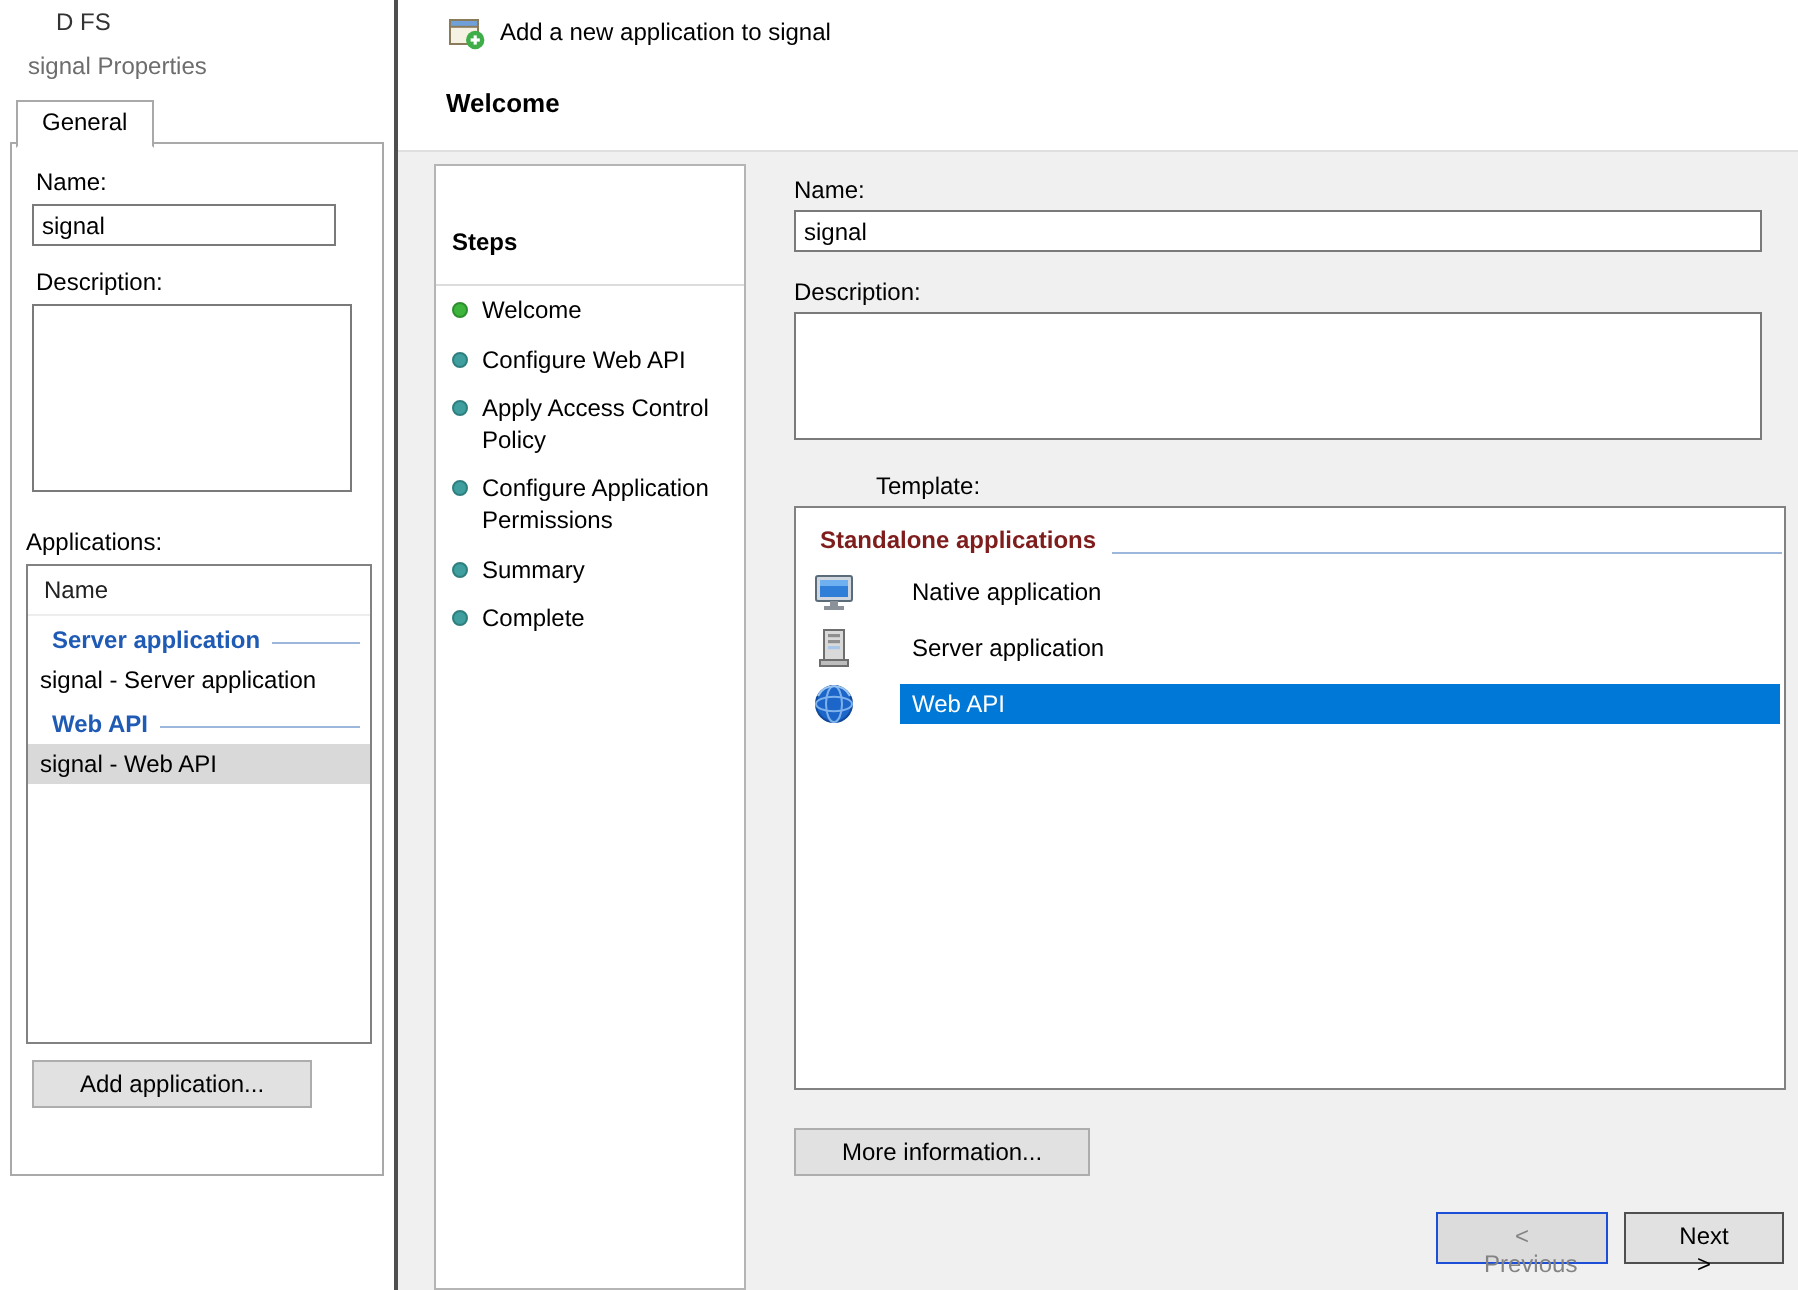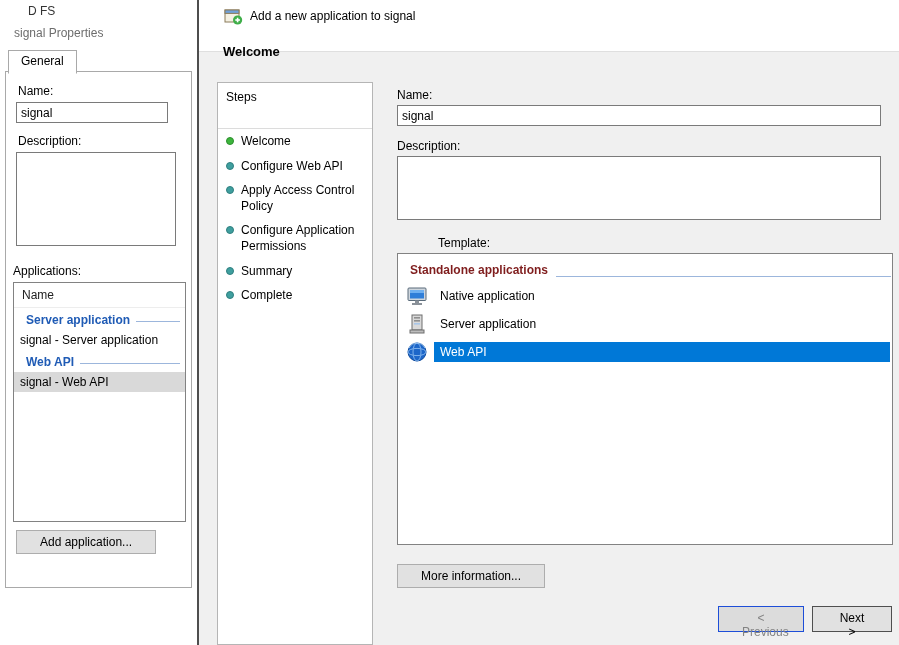--- a/index.html
+++ b/index.html
@@ -48,31 +48,31 @@
     padding:4px 23px; cursor:default;
   }
   .p-add-btn { position:absolute; left:10px; top:458px; }
 
   
   .divider { position:absolute; left:197px; top:0; width:2px; height:645px; background:#4e4e4e; }
 
   
   .wizard { position:absolute; left:199px; top:0; width:700px; height:645px; background:#f0f0f0; }
   .wizard-header {
-    position:absolute; left:0; top:0; width:700px; height:52px;
+    position:absolute; left:0; top:0; width:700px; height:76px;
     background:#fff; border-bottom:1px solid #dfdfdf;
   }
   .wiz-title-row { position:absolute; left:24px; top:6px; display:flex; align-items:center; gap:7px; }
   .wiz-heading { position:absolute; left:24px; top:44px; font-weight:bold; font-size:13px; }
 
   .steps-panel {
     position:absolute; left:18px; top:82px; width:156px; height:563px;
     background:#fff; border:1px solid #b5b5b5;
   }
-  .steps-title { font-weight:normal; padding:7px 8px 24px; border-bottom:1px solid #dcdcdc; }
+  .steps-title { font-weight:bold; padding:7px 8px 14px; border-bottom:1px solid #dcdcdc;margin-top:24px; }
   .step { display:flex; gap:7px; padding:5px 6px 4px 8px; line-height:1.3; cursor:default; }
   .dot { flex:0 0 auto; width:8px; height:8px; border-radius:50%; margin-top:3px; }
   .dot.current  { background:#3db53d; border:1px solid #2d8f2d; }
   .dot.upcoming { background:#3f9f9f; border:1px solid #2f7f7f; }
 
   .wizard-main { position:absolute; left:190px; top:82px; width:510px; height:563px; }
   .wizard-main .lbl { position:absolute; }
   .w-name-label { left:8px; top:6px; }
   .w-name-input { position:absolute; left:8px; top:23px; width:484px; height:21px;
     border:1px solid #7a7a7a; padding:1px 4px; font:inherit; background:#fff; }
@@ -80,21 +80,21 @@
   .w-desc-area { position:absolute; left:8px; top:74px; width:484px; height:64px;
     border:1px solid #7a7a7a; resize:none; font:inherit; background:#fff; padding:2px 4px; }
   .w-template-label { left:8px; top:154px;margin-left:41px; }
   .template-box {
     position:absolute; left:8px; top:171px; width:496px; height:292px;
     background:#fff; border:1px solid #828282; overflow:hidden;
   }
   .tpl-group { display:flex; align-items:flex-end; padding:9px 1px 5px 12px;
     color:#7f1d1d; font-weight:bold; }
   .tpl-group .line { flex:1; height:1px; background:#9cb6dc; margin:2px 0 0 8px; }
-  .tpl-item { display:flex; align-items:center; min-height:28px; padding:0 2px 0 8px; gap:6px; cursor:default; }
+  .tpl-item { display:flex; align-items:center; min-height:28px; padding:0 2px 0 8px; gap:22px; cursor:default; }
   .tpl-label { padding:3px 6px; }
   .tpl-item.selected .tpl-label { background:#0078d7; color:#fff; flex:1; }
   .more-info-btn { position:absolute; left:8px; top:482px; }
 
   .btn-previous {
     position:absolute; left:519px; top:606px; width:86px; height:26px;
     color:#838383; background:#dcdcdc; border:1px solid #1d4ed8;
   }
   .btn-next {
     position:absolute; left:613px; top:606px; width:80px; height:26px;

